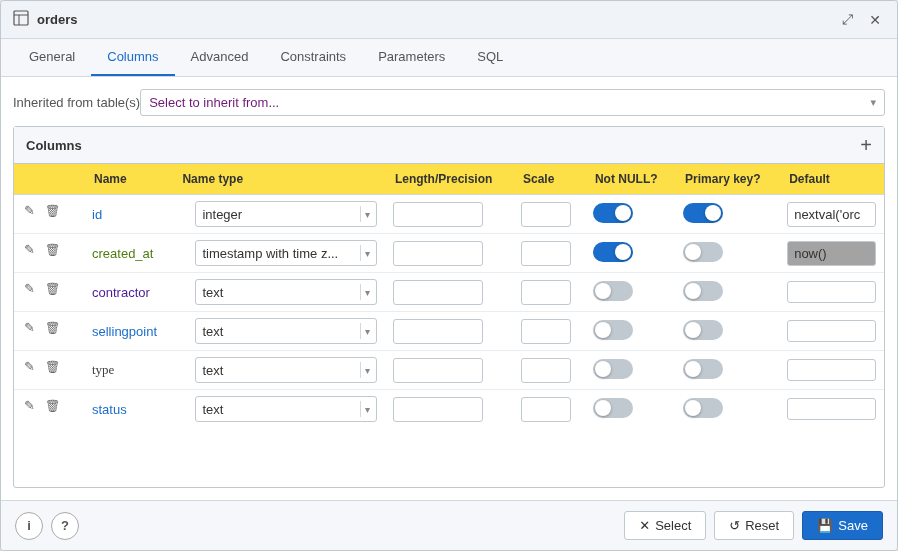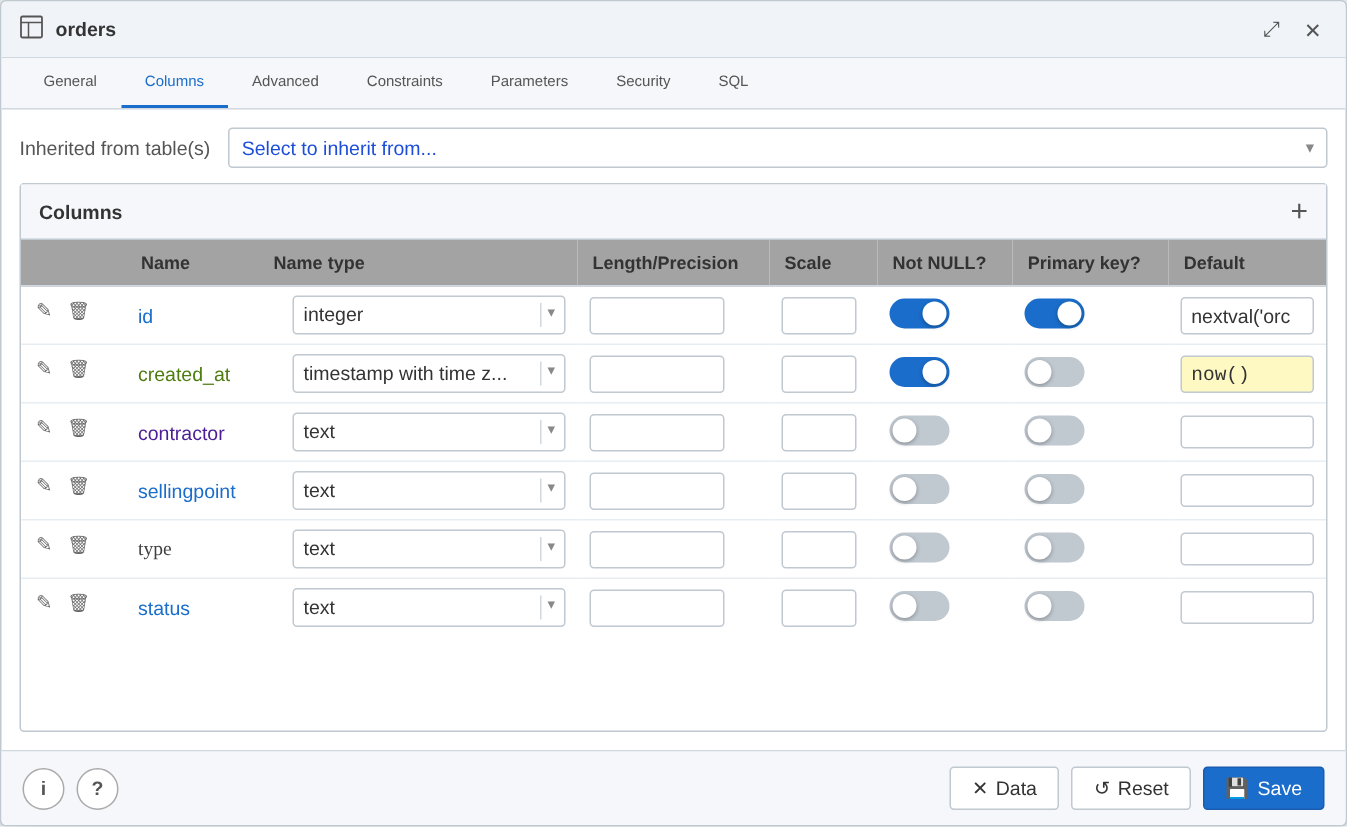--- a/index.html
+++ b/index.html
@@ -55,40 +55,39 @@
     .tabs {
       display: flex;
       background: #f5f7fa;
       border-bottom: 1px solid #d0d8e0;
       padding: 0 12px;
     }
     .tab {
       padding: 10px 16px;
       cursor: pointer;
       color: #555;
-      font-size: 10px;
+      font-size: 13px;
       border-bottom: 2px solid transparent;
       white-space: nowrap;
     }
     .tab.active {
       color: #1a6dca;
       border-bottom: 2px solid #1a6dca;
       font-weight: 500;
     }
     .content {
       flex: 1;
       padding: 12px;
       display: flex;
       flex-direction: column;
       gap: 10px;
     }
     .inherit-row {
       display: flex;
       align-items: center;
-      gap: 12px;
     }
     .inherit-label {
       color: #555;
       font-size: 13px;
       white-space: nowrap;
     }
     .inherit-select {
       flex: 1;
       display: flex;
       align-items: center;
@@ -132,21 +131,21 @@
       line-height: 1;
     }
     .table-container {
       overflow-x: auto;
     }
     table {
       width: 100%;
       border-collapse: collapse;
     }
     thead tr {
-      background: #a3a3a3;
+      background: #fde047;
       border-bottom: 1px solid #d0d8e0;
     }
     th {
       text-align: left;
       padding: 8px 10px;
       font-weight: 600;
       font-size: 12px;
       color: #333;
       white-space: nowrap;
     }
@@ -163,20 +162,21 @@
     .action-btn {
       background: none;
       border: none;
       cursor: pointer;
       color: #666;
       padding: 2px;
       font-size: 13px;
     }
     .datatype-select {
       display: flex;
+      align-items: center;
       border: 1px solid #c0c8d0;
       border-radius: 3px;
       background: #fff;
       padding: 4px 6px;
       font-size: 13px;
       color: #333;
       margin-left: 15px;
     }
     .datatype-select-text { flex: 1; }
     .datatype-divider {
@@ -287,30 +287,29 @@
       <button class="title-btn">✕</button>
     </div>
   </div>
 
   <div class="tabs">
     <div class="tab">General</div>
     <div class="tab active">Columns</div>
     <div class="tab">Advanced</div>
     <div class="tab">Constraints</div>
     <div class="tab">Parameters</div>
-    <div class="tab">Security</div>
     <div class="tab">SQL</div>
   </div>
 
   <div class="content">
 
     <div class="inherit-row">
       <span class="inherit-label">Inherited from table(s)</span>
       <div class="inherit-select">
-        <span class="inherit-select-text" style="color:#1d4ed8;">Select to inherit from...</span>
+        <span class="inherit-select-text" style="color:#701a75;">Select to inherit from...</span>
         <span class="inherit-select-arrow">▾</span>
       </div>
     </div>
 
     <div class="columns-section">
       <div class="columns-header">
         <span class="columns-title">Columns</span>
         <button class="add-btn">+</button>
       </div>
       <div class="table-container">
@@ -378,21 +377,21 @@
       <div class="toggle on">
         <div class="toggle-knob"></div>
       </div>
     </td>
                 <td>
       <div class="toggle off">
         <div class="toggle-knob"></div>
       </div>
     </td>
                 <td>
-      <div style="border:1px solid #c0c8d0;border-radius:3px;padding:4px 6px;font-size:13px;min-width:80px;min-height:22px;background:#fef9c3;font-family:Liberation Mono, monospace;">
+      <div style="border:1px solid #c0c8d0;border-radius:3px;padding:4px 6px;font-size:13px;min-width:80px;min-height:22px;background:#a3a3a3;">
         now()
       </div>
     </td>
               </tr>
               <tr>
                 <td style="display: flex; align-items: center; gap: 6px;">
       <button class="action-btn" title="Edit">✎</button>
       <button class="action-btn" title="Delete" style="font-size:12px;">🗑</button>
     </td>
                 <td style="color: #4c1d95;">contractor</td>
@@ -521,21 +520,21 @@
   </div>
 
   <div class="footer">
     <div class="footer-left">
       <button class="info-btn">i</button>
       <button class="info-btn">?</button>
     </div>
     <div class="footer-right">
       <button class="footer-btn">
         <span>✕</span>
-        <span>Data</span>
+        <span>Select</span>
       </button>
       <button class="footer-btn">
         <span>↺</span>
         <span>Reset</span>
       </button>
       <button class="footer-btn save-btn">
         <span>💾</span>
         <span>Save</span>
       </button>
     </div>

